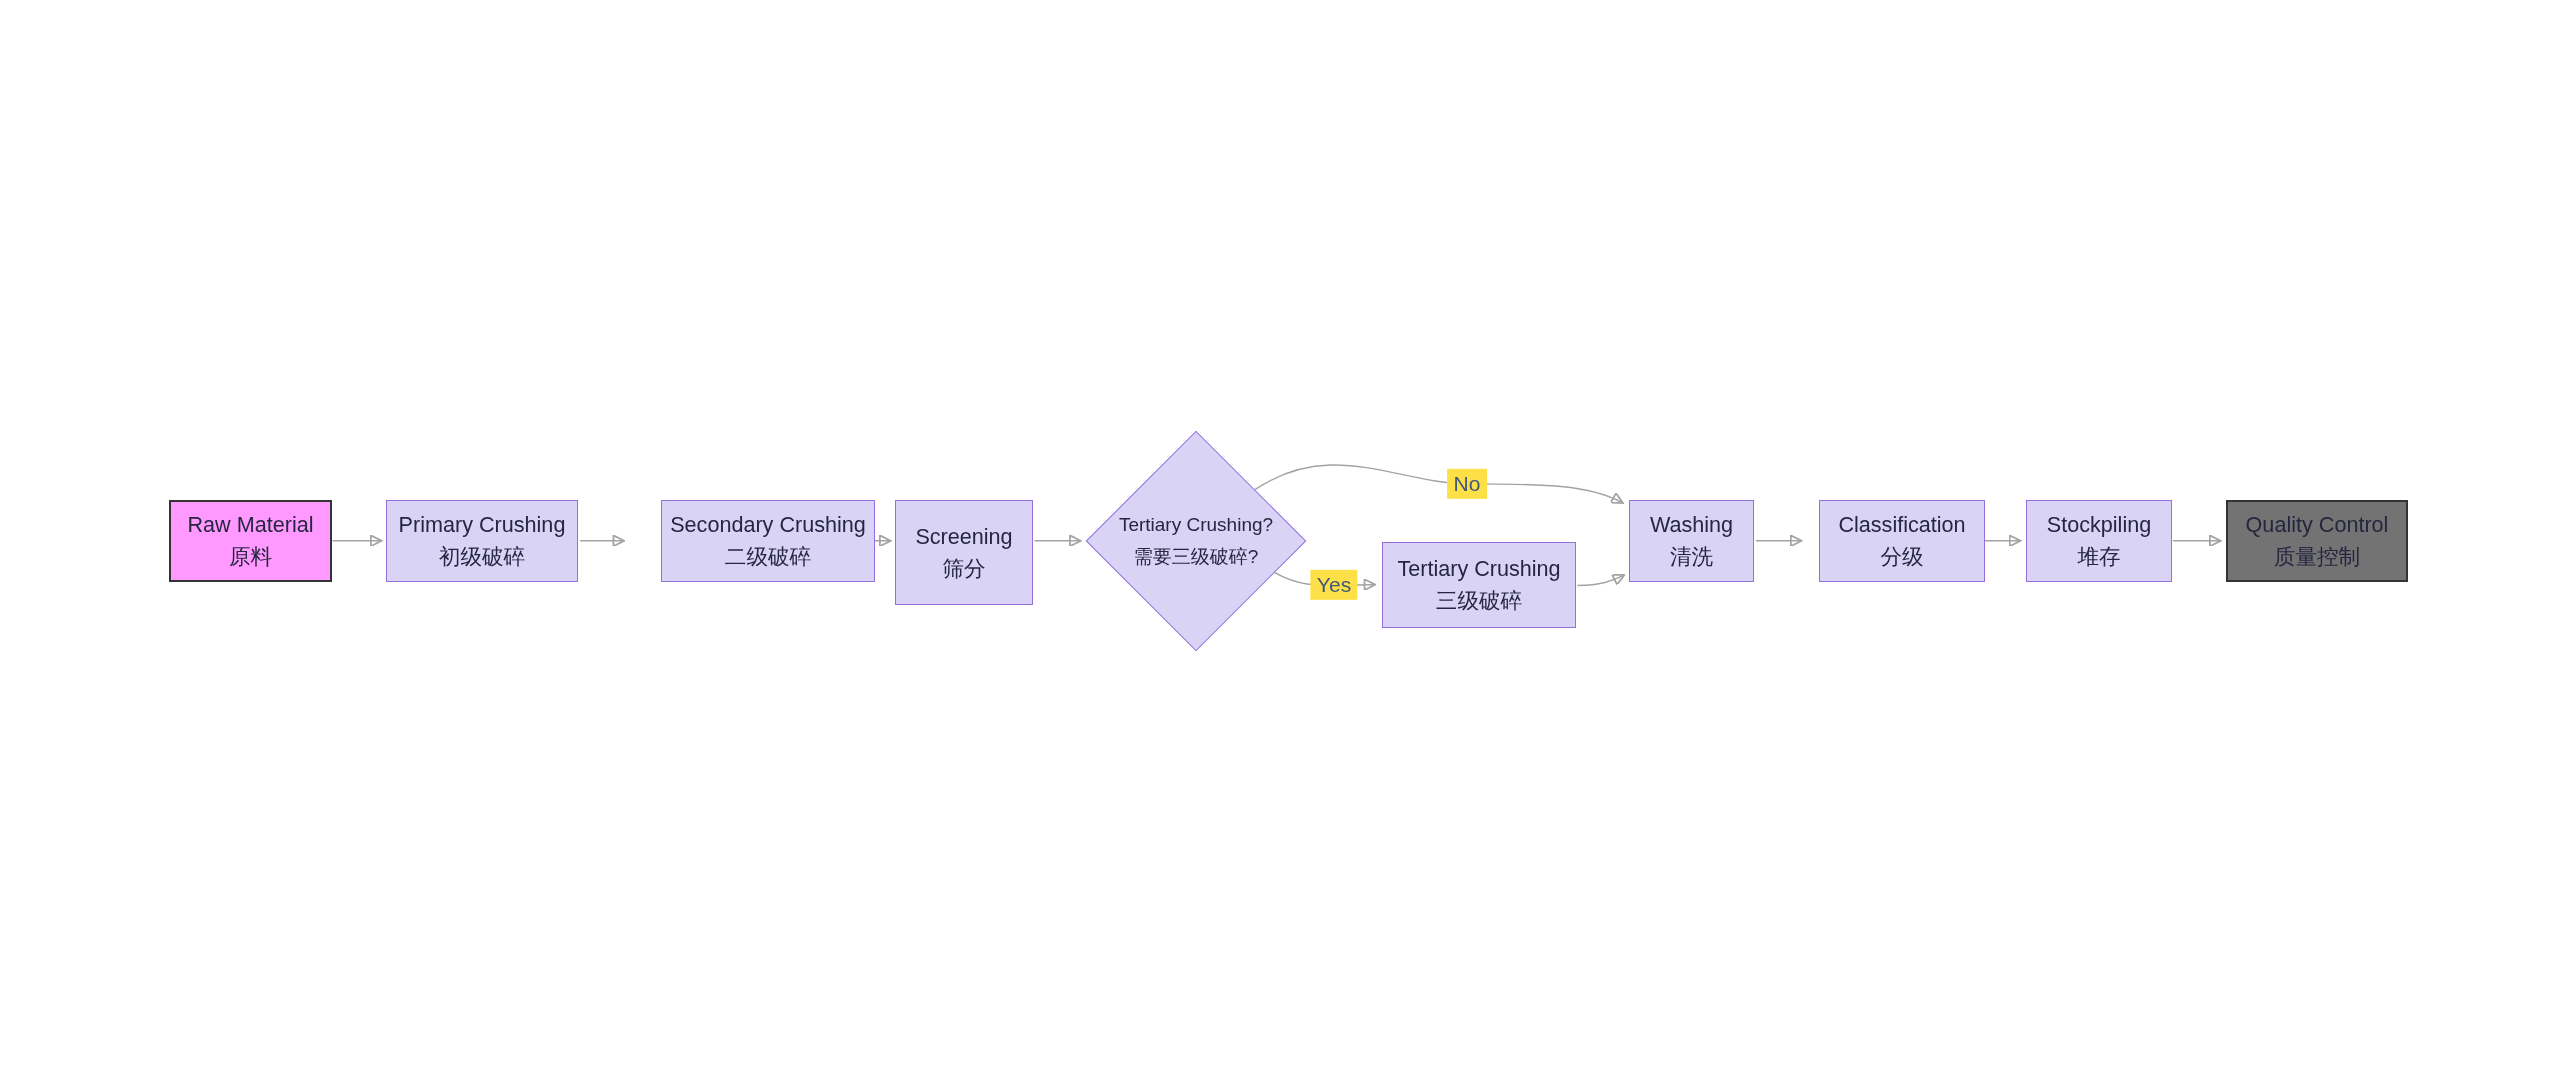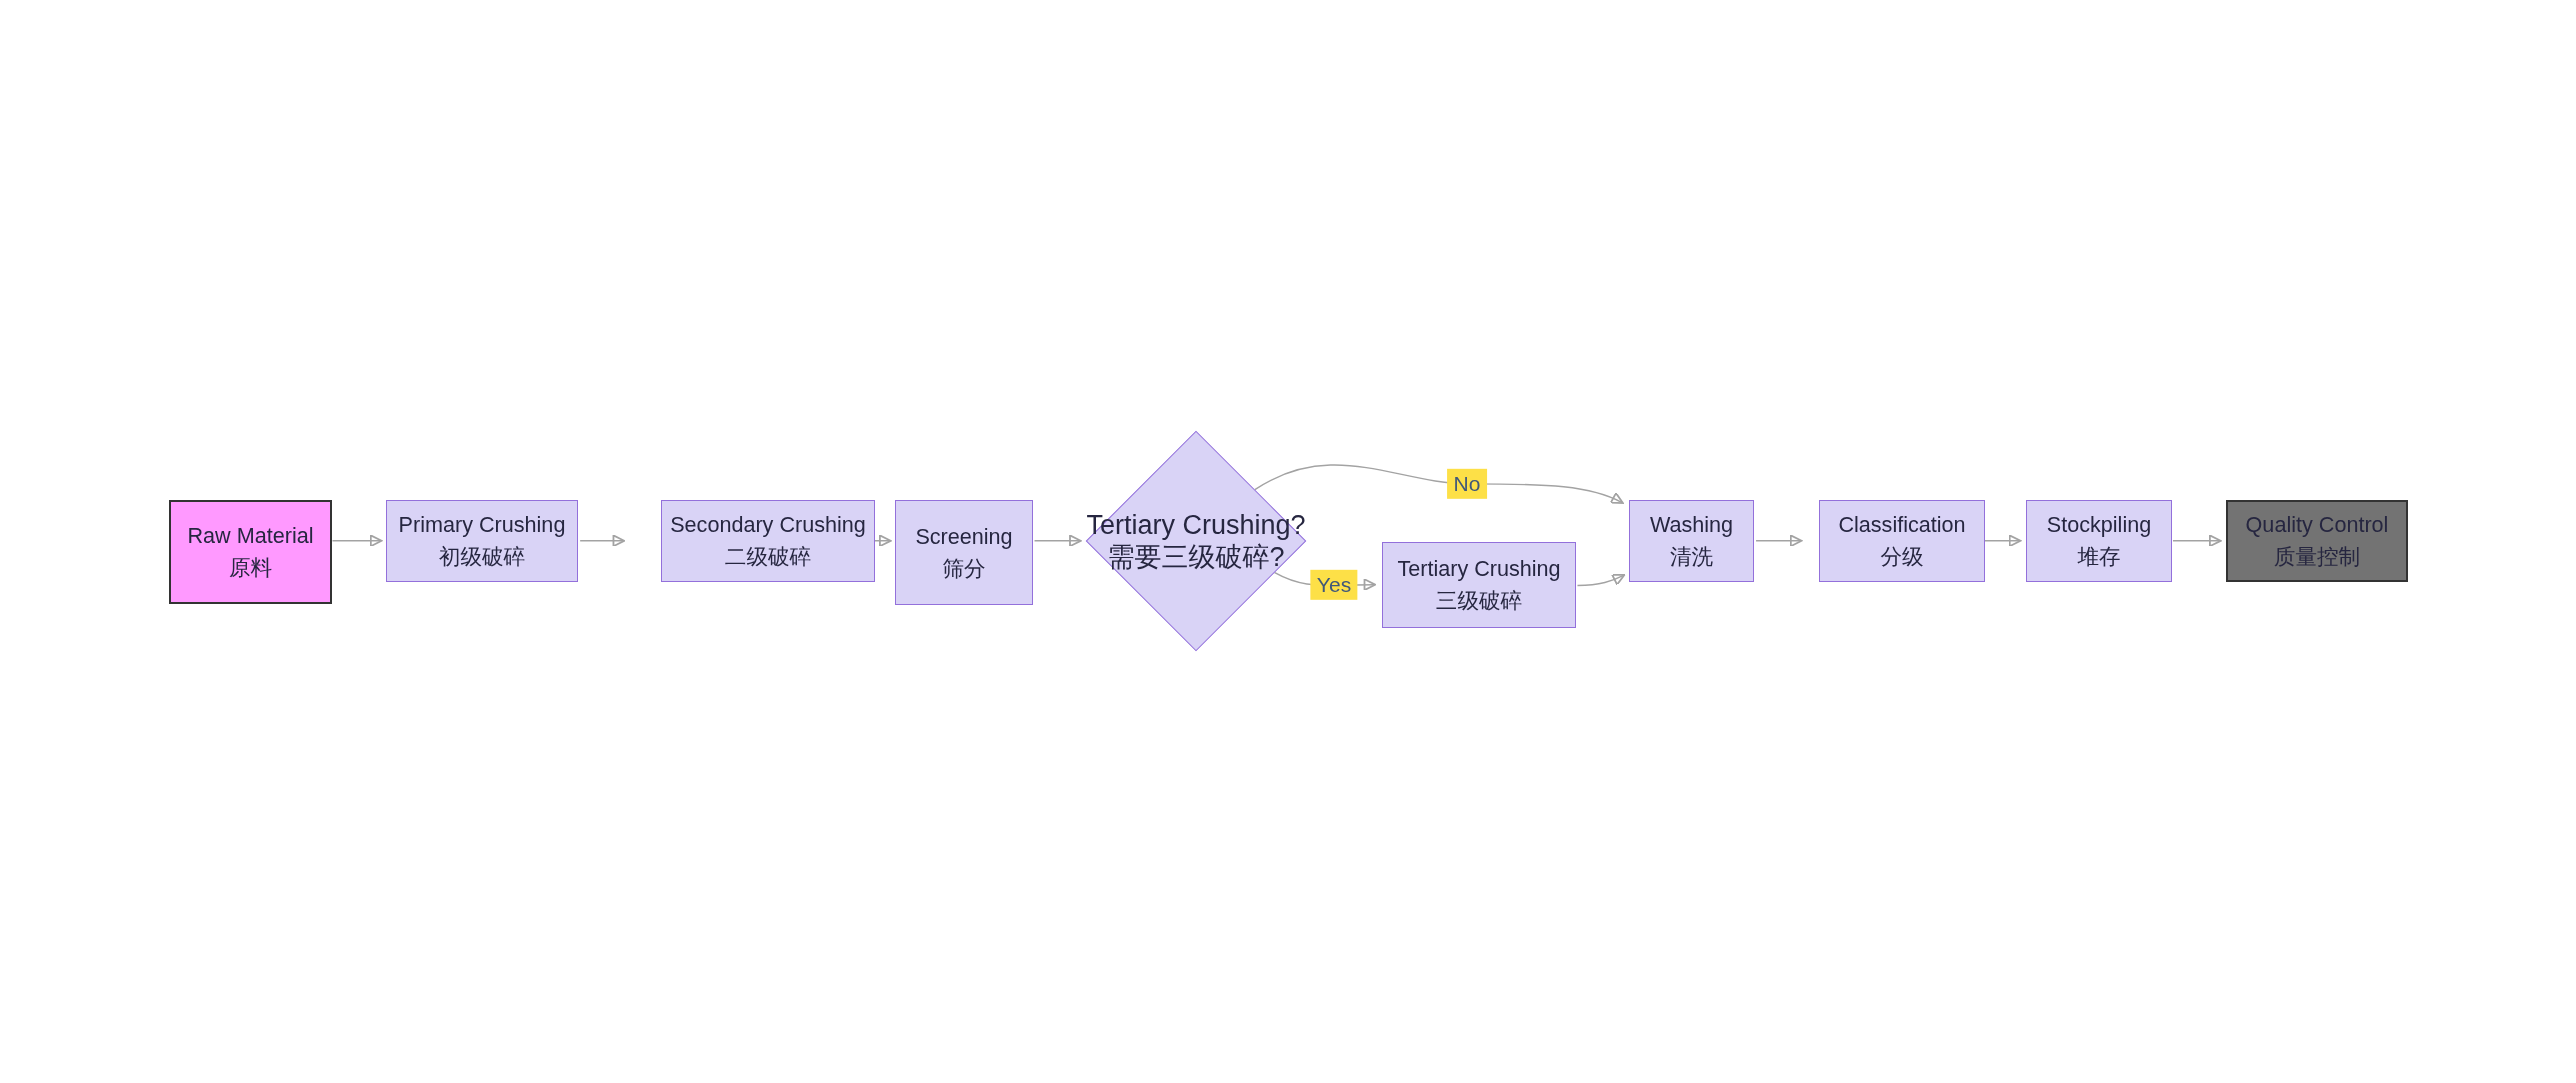--- a/index.html
+++ b/index.html
@@ -23,21 +23,21 @@
   .end{background:#737373;border:2.2px solid #333333;}
   .diamond-wrap{position:absolute;left:1086px;top:430px;width:220px;height:222px;z-index:2;}
   .diamond-shape{
     position:absolute;left:50%;top:50%;width:156px;height:156px;
     transform:translate(-50%,-50%) rotate(45deg);
     background:#d9d3f6;border:1.4px solid #9370db;box-sizing:border-box;
   }
   .diamond-label{
     position:absolute;left:-29px;right:-29px;top:0;bottom:0;
     display:flex;flex-direction:column;align-items:center;justify-content:center;
-    text-align:center;font-size:27px;line-height:32px;color:#262640;
+    text-align:center;font-size:19px;line-height:32px;color:#262640;
   }
   .edge-label{
     position:absolute;z-index:3;transform:translate(-50%,-50%);
     background:#fde047;color:#40587a;
     font-size:21px;line-height:26px;padding:2.2px 6.5px;
     white-space:nowrap;
   }
 </style>
 </head>
 <body>
@@ -55,21 +55,21 @@
     <path d="M 1172 751 L 1235 751" marker-end="url(#arrow)"></path>
     <path d="M 1436 751 L 1499 751" marker-end="url(#arrow)"></path>
     <path d="M 1742 680 C 1850 608 1940 672 2040 672 C 2150 672 2208 674 2252 698" marker-end="url(#arrow)"></path>
     <path d="M 1769 795 C 1810 818 1832 812 1908 812" marker-end="url(#arrow)"></path>
     <path d="M 2190 813 C 2222 813 2238 807 2254 799" marker-end="url(#arrow)"></path>
     <path d="M 2438 751 L 2500 751" marker-end="url(#arrow)"></path>
     <path d="M 2741 751 L 2804 751" marker-end="url(#arrow)"></path>
     <path d="M 3017 751 L 3082 751" marker-end="url(#arrow)"></path>
   </svg>
 
-  <div class="node start" style="left:169px;top:500px;width:163px;height:104px;">
+  <div class="node start" style="left:169px;top:500px;width:163px;height:82px;">
     <div>Raw Material</div>
     <div>原料</div>
   </div>
 
   <div class="node proc" style="left:386px;top:500px;width:192px;height:82px;">
     <div>Primary Crushing</div>
     <div>初级破碎</div>
   </div>
 
   <div class="node proc" style="left:629px;top:500px;width:214px;height:82px;margin-left:32px;">

